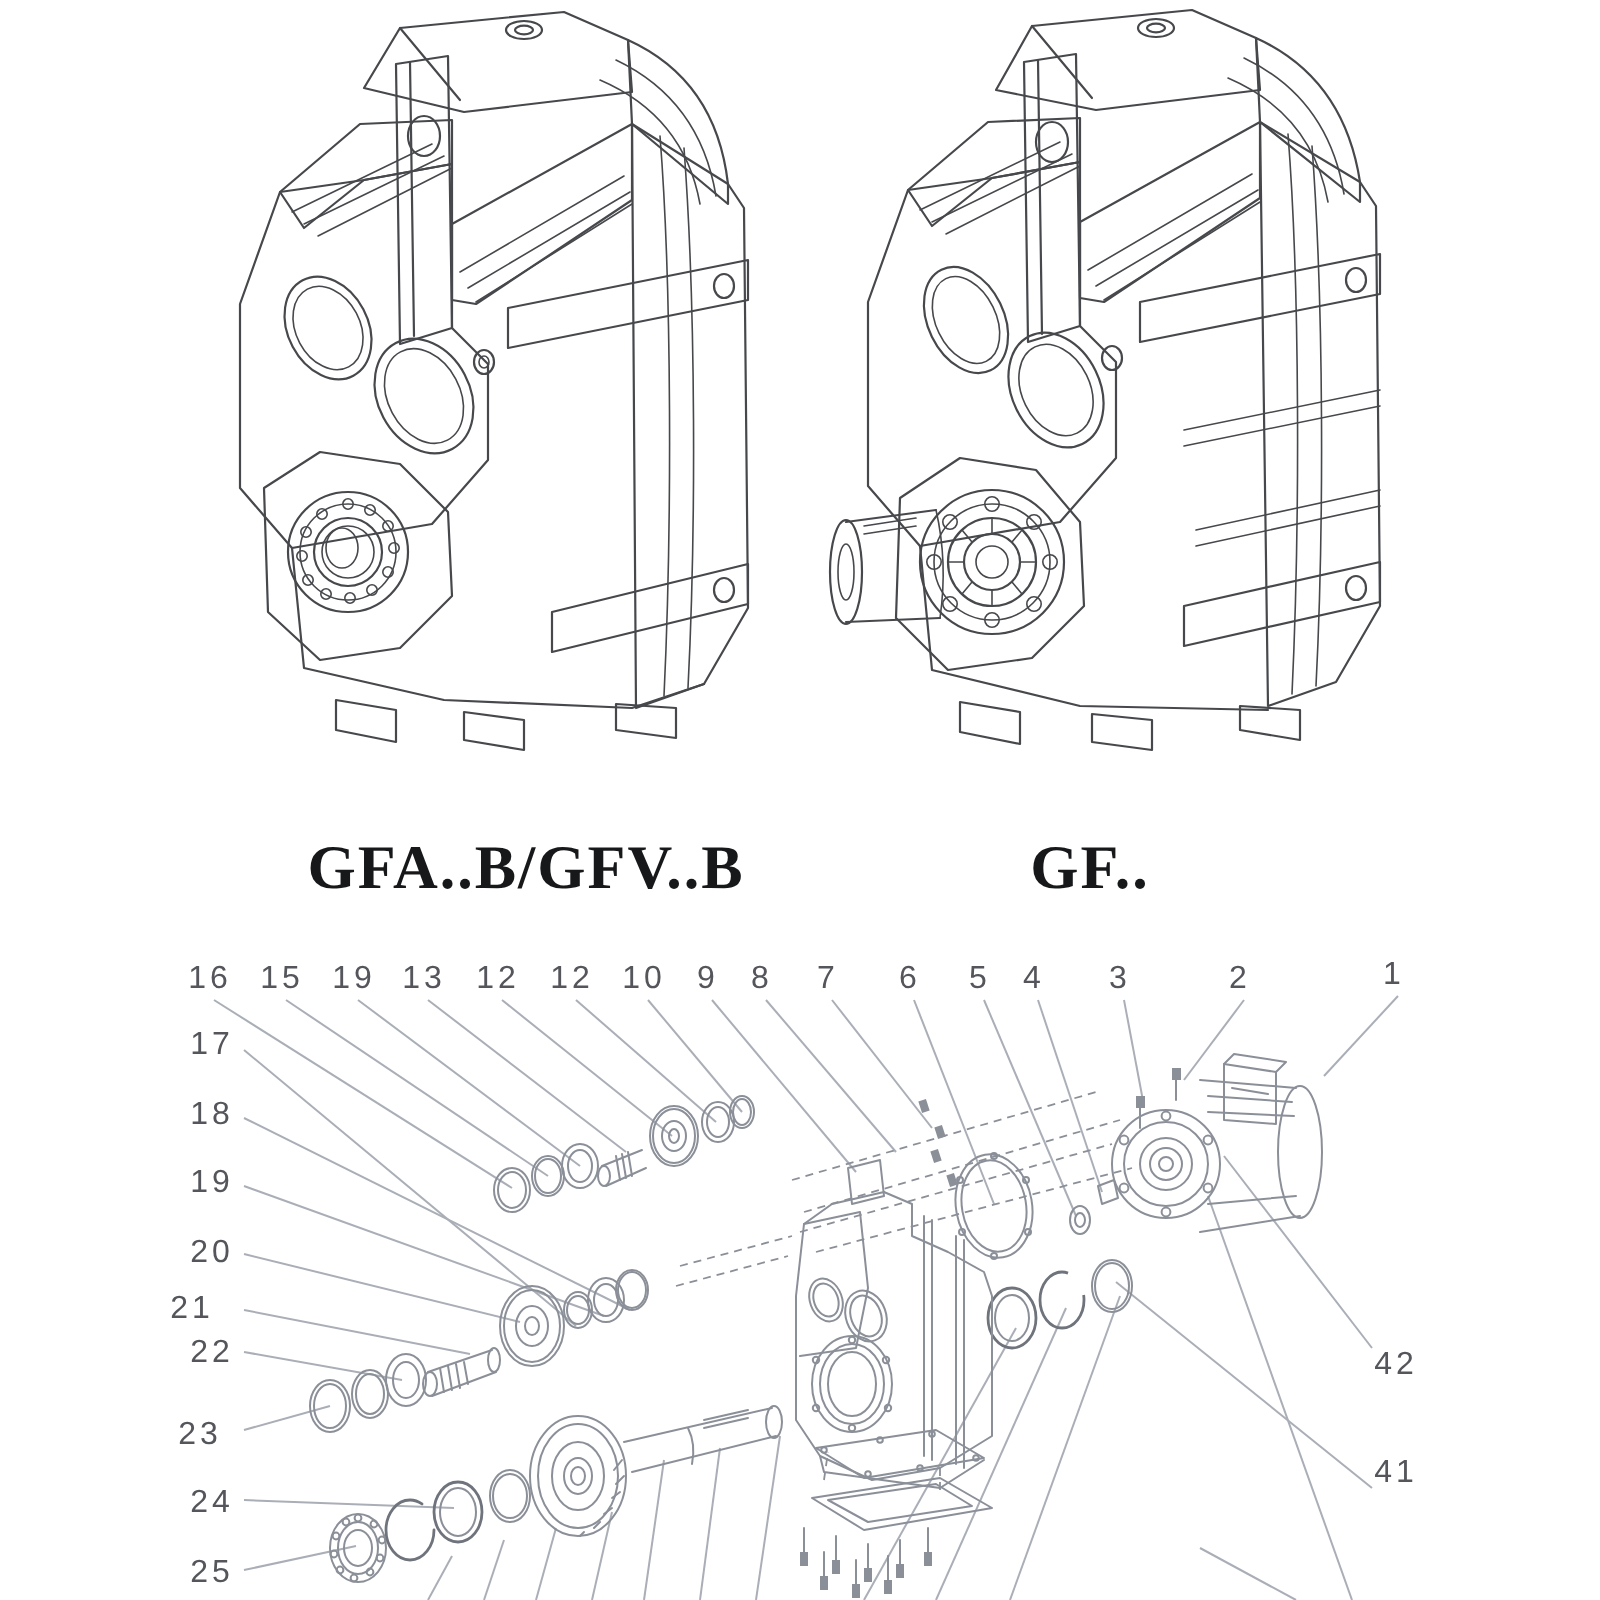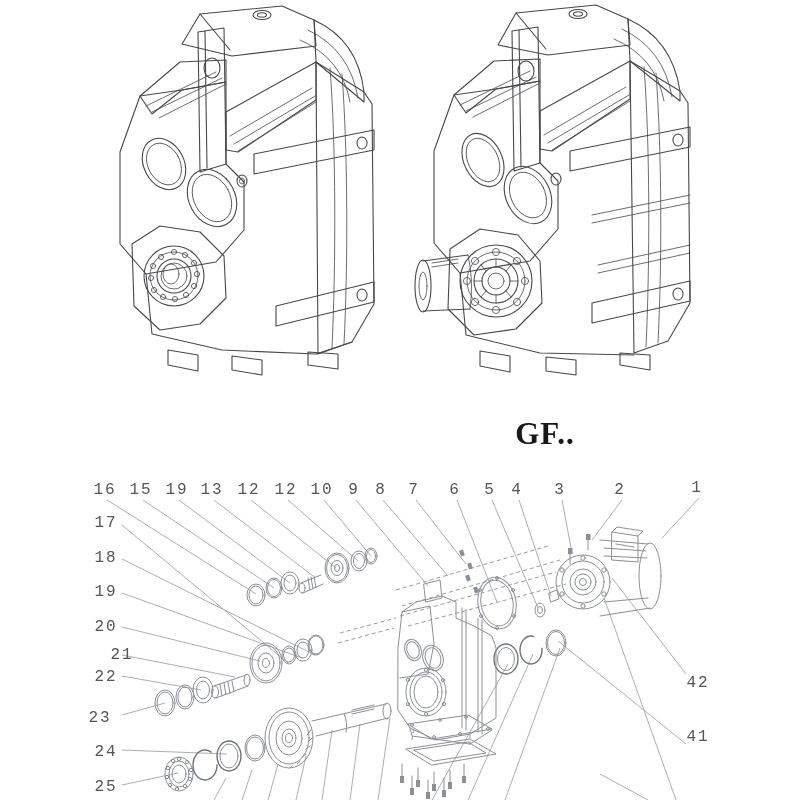--- a/index.html
+++ b/index.html
@@ -19,21 +19,21 @@
   .fig-label{
     position:absolute;top:416px;height:40px;
     font-weight:700;font-size:31px;letter-spacing:1px;color:var(--label-text);
     white-space:nowrap;transform:translateX(-50%);
     font-family:"Liberation Serif", serif;
   }
   .exploded{position:absolute;left:0;top:478px;width:800px;height:322px;}
   .callout{
     position:absolute;transform:translateX(-50%);
     font-size:16px;letter-spacing:2px;color:var(--callout-text);
-    font-family:Liberation Mono, monospace;line-height:1;white-space:nowrap;
+    font-family:Liberation Sans, sans-serif;line-height:1;white-space:nowrap;
   }
   
   .dl{stroke:var(--drawing-line);fill:none;stroke-width:1.1;stroke-linejoin:round;stroke-linecap:round;}
   .dl2{stroke:var(--drawing-line);fill:none;stroke-width:0.8;stroke-linejoin:round;}
   .pl{stroke:var(--exploded-line);fill:none;stroke-width:1;stroke-linejoin:round;stroke-linecap:round;}
   .plf{stroke:none;fill:var(--exploded-line);}
   .pld{stroke:#6f737c;fill:none;stroke-width:1.4;}
   .ld{stroke:var(--leader-line);fill:none;stroke-width:1;}
   .dash{stroke:var(--exploded-line);fill:none;stroke-width:0.9;stroke-dasharray:4 3;}
 </style>
@@ -207,20 +207,21 @@
         <line x1="22" y1="264" x2="48" y2="260" class="dl2"></line>
 
         <path d="M50,270 L56,332 L130,350 L224,352"></path>
         <polygon points="70,348 100,353 100,369 70,363"></polygon>
         <polygon points="136,354 166,357 166,372 136,368"></polygon>
         <polygon points="210,350 240,352 240,367 210,362"></polygon>
       </g>
     </svg>
   </div>
 
+  <div class="fig-label" style="left:263px">GFA..B/GFV..B</div>
   <div class="fig-label" style="left:545px">GF..</div>
 
   <div class="exploded">
     <svg width="800" height="322" viewBox="0 0 800 322">
 
       <g class="ld">
         <line x1="107" y1="22" x2="256" y2="116"></line>
         <line x1="143" y1="22" x2="274" y2="110"></line>
         <line x1="179" y1="22" x2="290" y2="105"></line>
         <line x1="214" y1="22" x2="313" y2="98"></line>
@@ -504,21 +505,21 @@
     <span class="callout" style="left:517px;top:4px">4</span>
     <span class="callout" style="left:560px;top:4px">3</span>
     <span class="callout" style="left:620px;top:4px">2</span>
     <span class="callout" style="left:697px;top:2px">1</span>
 
     
     <span class="callout" style="left:106px;top:37px">17</span>
     <span class="callout" style="left:106px;top:72px">18</span>
     <span class="callout" style="left:106px;top:106px">19</span>
     <span class="callout" style="left:106px;top:141px">20</span>
-    <span class="callout" style="left:122px;top:169px">21</span>
+    <span class="callout" style="left:96px;top:169px">21</span>
     <span class="callout" style="left:106px;top:191px">22</span>
     <span class="callout" style="left:100px;top:232px">23</span>
     <span class="callout" style="left:106px;top:266px">24</span>
     <span class="callout" style="left:106px;top:301px">25</span>
 
     
     <span class="callout" style="left:698px;top:197px">42</span>
     <span class="callout" style="left:698px;top:251px">41</span>
   </div>
 

